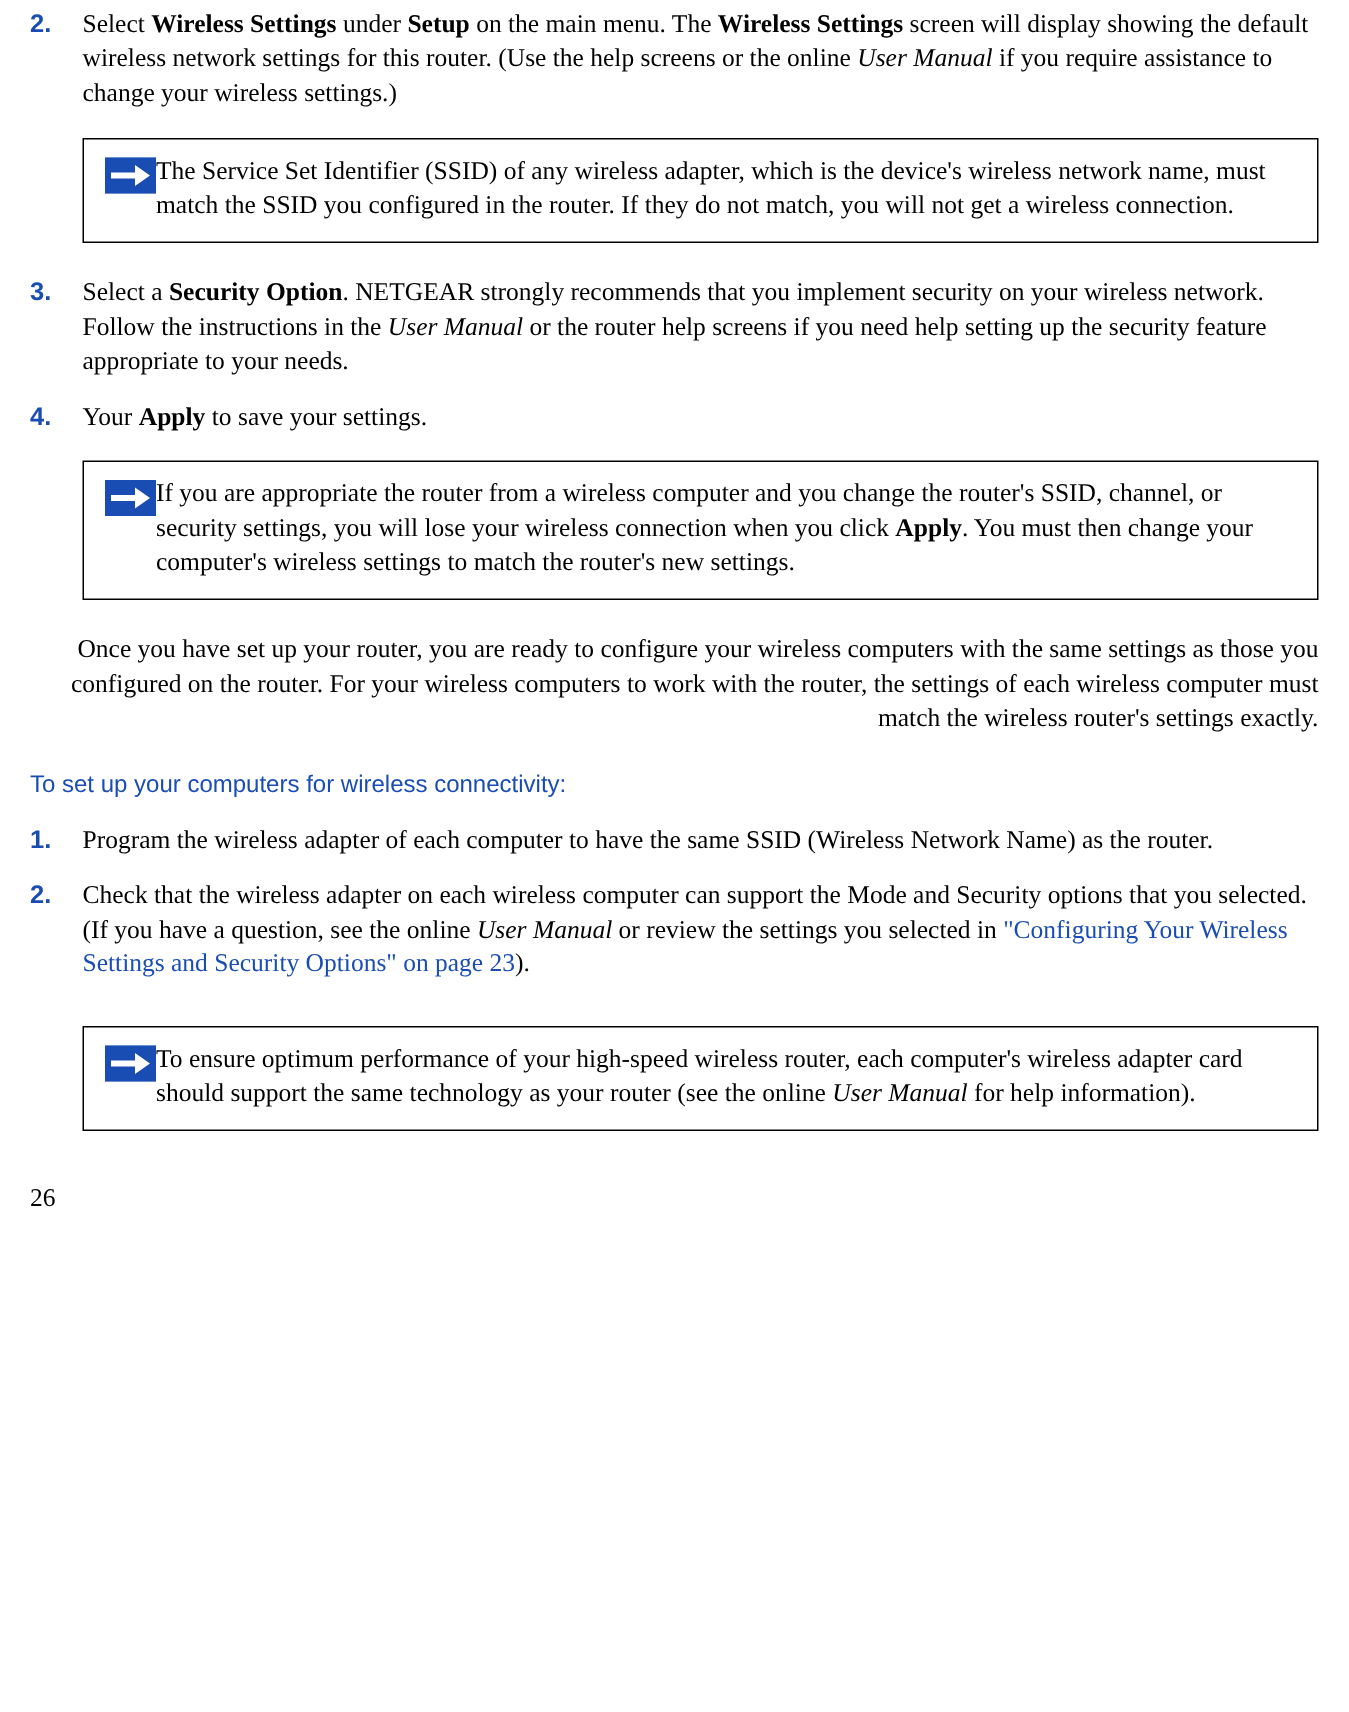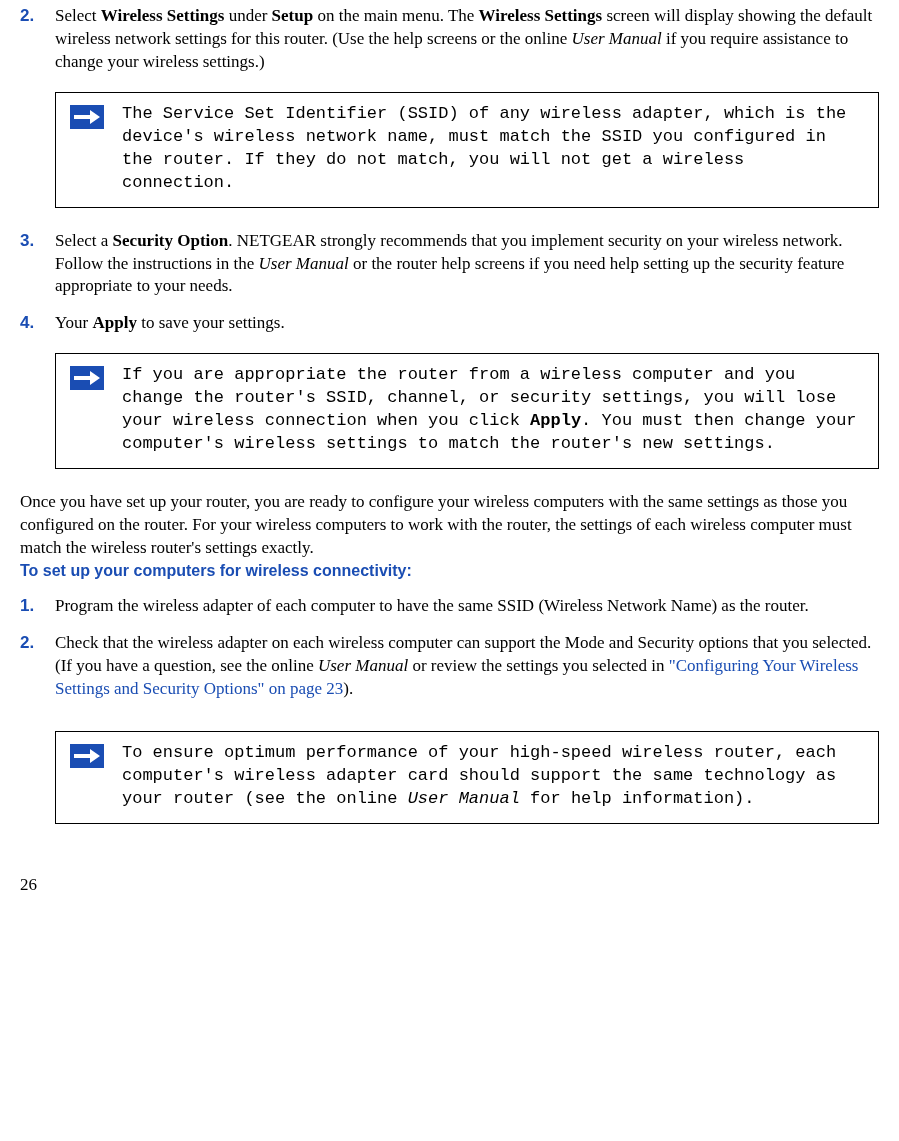--- a/index.html
+++ b/index.html
@@ -38,22 +38,20 @@
     }
     .italic {
       font-style: italic;
     }
     .note-box {
       border: 1px solid #000;
       margin: 18px 0 22px 35px;
       padding: 10px 14px 12px 14px;
       display: flex;
       align-items: flex-start;
-      gap: 18px;
-      font-family: Liberation Mono, monospace;
     }
     .note-icon {
       flex-shrink: 0;
       width: 34px;
       height: 24px;
       background: #1a4db3;
       position: relative;
       margin-top: 2px;
     }
     .note-icon svg {
@@ -65,35 +63,37 @@
       font-size: 17px;
     }
     h1 {
       font-family: Arial, Helvetica, sans-serif;
       font-weight: bold;
       color: #1a4db3;
       font-size: 28px;
       margin: 32px 0 22px 0;
     }
     .body-para {
+      margin-bottom: 22px;
+      text-align: right;
     }
     .subhead {
       font-family: Arial, Helvetica, sans-serif;
-      font-weight: bold;
+      font-weight: normal;
       color: #1a4db3;
       font-size: 16px;
       margin-bottom: 14px;
     }
     .link {
       color: #1a4db3;
     }
     .footer {
       display: flex;
       justify-content: space-between;
-      margin-top: 50px;
+      margin-top: 34px;
       font-size: 17px;
     }
     .note-box.last {
       margin-top: 30px;
     }
   </style>
 </head>
 <body>
 
 <div class="content">

